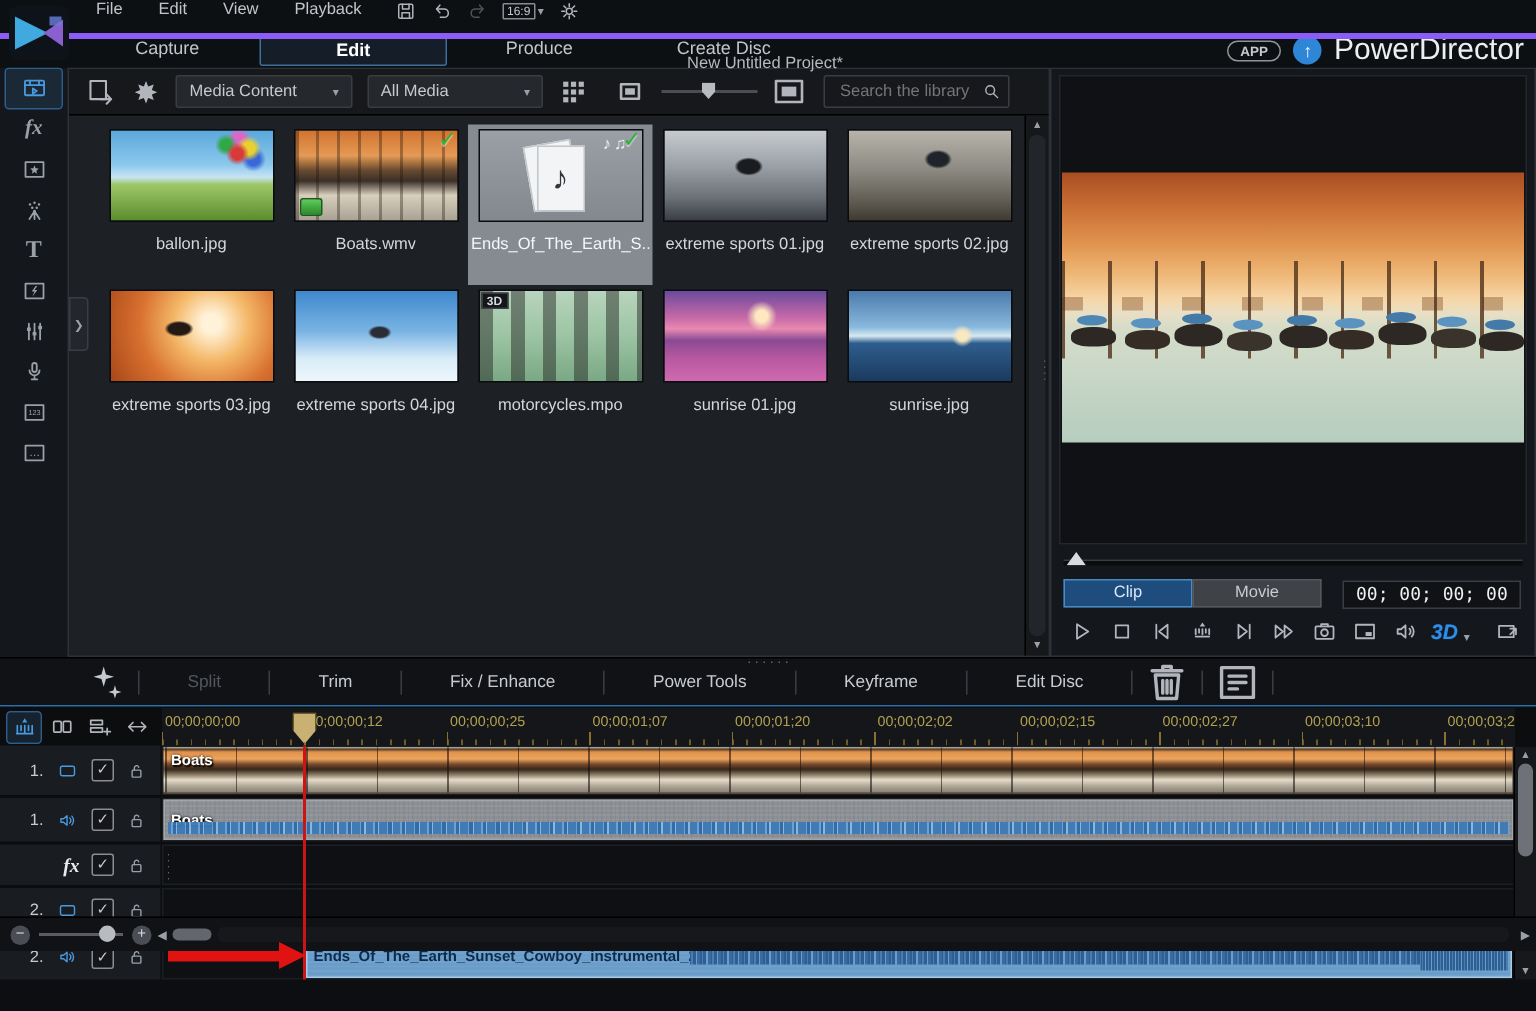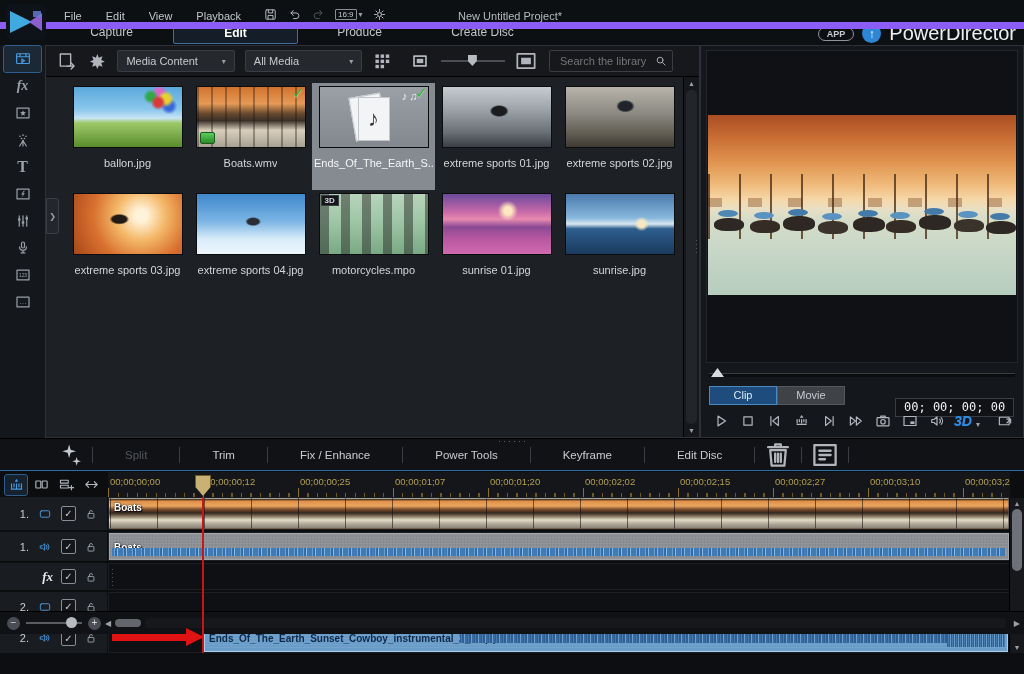--- a/index.html
+++ b/index.html
@@ -4,21 +4,21 @@
 <style>
   html,body{margin:0;padding:0;background:#000;}
   .app{position:relative;width:1024px;height:674px;overflow:hidden;background:#0c0e11;
        font-family:"Liberation Sans","DejaVu Sans",sans-serif;color:#c6cace;font-size:11px;
        -webkit-font-smoothing:antialiased;}
   svg{stroke:currentColor;fill:none;stroke-width:1.6;stroke-linecap:round;stroke-linejoin:round;}
   .ic{display:inline-flex;align-items:center;justify-content:center;color:#b2b6bc;}
   .ic svg{width:17px;height:17px;}
 
   
-  .titlebar{position:absolute;left:0;top:0;right:0;height:22px;background:#0d1013;border-bottom:7px solid #8b5cf6;display:flex;align-items:flex-end;z-index:6;}
+  .titlebar{position:absolute;left:0;top:0;right:0;height:22px;background:#0d1013;border-bottom:4px solid #8b5cf6;display:flex;align-items:flex-start;z-index:6;}
   .logo{position:absolute;left:5px;top:3px;width:42px;height:38px;z-index:9;}
   #menubar{display:flex;margin-left:52px;}
   .menu{padding:0 12px;color:#c2c6ca;cursor:default;}
   .tb-icons{display:flex;align-items:center;gap:9px;margin-left:10px;}
   .tb-icons .ic svg{width:15px;height:15px;}
   .dim{opacity:.4;}
   .aspect-badge{display:flex;align-items:center;gap:2px;}
   .aspect-box{border:1px solid #8a8e94;font-size:8px;padding:0 2px;color:#c6cace;border-radius:1px;}
   .caret{font-size:8px;color:#9aa0a6;}
   .proj-title{position:absolute;left:360px;width:300px;text-align:center;color:#b6babe;margin-top:36px;}
@@ -83,21 +83,21 @@
   .venice .poles{position:absolute;left:0;right:0;top:33%;height:36%;background:repeating-linear-gradient(90deg,rgba(80,50,26,.8) 0 2px,transparent 2px 31px);}
   .venice .hulls{position:absolute;left:6px;top:57%;width:30px;height:13px;background:#2d2823;border-radius:45% 45% 40% 40%;
     box-shadow:36px 2px 0 0 #342c25,70px -1px 0 1px #2d2823,104px 3px 0 0 #3a332b,140px 0 0 1px #2d2823,172px 2px 0 0 #342c25,206px -2px 0 1px #2d2823,240px 1px 0 0 #3a332b,272px 3px 0 0 #2d2823;}
   .venice .covers{position:absolute;left:10px;top:53%;width:20px;height:7px;background:#4f87b4;border-radius:50%;
     box-shadow:36px 2px 0 0 #5b93c0,70px -1px 0 0 #447aa8,104px 3px 0 0 #5b93c0,140px 0 0 0 #447aa8,172px 2px 0 0 #5b93c0,206px -2px 0 0 #447aa8,240px 1px 0 0 #5b93c0,272px 3px 0 0 #447aa8;}
   .venice .skyline{position:absolute;left:0;right:0;top:46%;height:5%;background:repeating-linear-gradient(90deg,rgba(150,100,60,.5) 0 14px,transparent 14px 40px);}
   .pv-seek{position:absolute;left:8px;top:322px;width:306px;height:12px;}
   .pv-seek .line{position:absolute;left:0;right:0;top:5px;height:3px;background:#0a0c0e;border-top:1px solid #3a3e44;}
   .pv-seek .handle{position:absolute;left:2px;top:0;width:13px;height:9px;background:#d8dce0;clip-path:polygon(50% 0,100% 100%,0 100%);}
   .pv-tabs{position:absolute;left:8px;top:340px;height:19px;display:flex;}
-  .pv-tab{width:68px;text-align:center;line-height:17px;font-size:11px;box-sizing:border-box;}
+  .pv-tab{width:86px;text-align:center;line-height:17px;font-size:11px;box-sizing:border-box;}
   .pv-tab.active{background:#1e4d7d;border:1px solid #4a8ac2;color:#d8e8f8;}
   .pv-tab.inactive{background:#3f4348;border:1px solid #55595e;color:#c8ccd0;}
   .timecode{margin-left:10px;background:#101215;border:1px solid #3a3e44;padding:0 8px;color:#eef0f2;font-family:"DejaVu Sans Mono",monospace;font-size:12px;line-height:17px;}
   .pv-controls{position:absolute;left:8px;top:364px;width:308px;display:flex;align-items:center;gap:3px;}
   .pv-controls .ic{width:24px;height:22px;}
   .pv-controls .ic svg{width:18px;height:18px;}
   .td3{color:#2f8fe8;font-weight:bold;font-size:14px;font-style:italic;margin-left:2px;text-shadow:0 0 1px #16477a;}
   .caret-sm{font-size:8px;color:#9aa0a6;margin:6px 0 0 1px;}
   .undock{margin-left:10px;}
 
@@ -433,21 +433,21 @@
       </div>
     </div>
     <div class="pv-seek">
       <div class="line"></div>
         <div class="handle"></div>
     </div>
     <div class="pv-tabs" id="pvtabs">
         <div class="pv-tab active">Clip</div>
         <div class="pv-tab inactive">Movie</div>
       </div>
-    <div class="timecode" style="position:absolute;left:184px;top:352px;">00; 00; 00; 00</div>
+    <div class="timecode" style="position:absolute;left:184px;top:341px;">00; 00; 00; 00</div>
     <div class="pv-controls" id="pvcontrols">
         <span class="ic">
           <svg viewBox="0 0 24 24">
             <path d="M8 5.5 18 12 8 18.5z"></path>
           </svg>
         </span>
         <span class="ic">
           <svg viewBox="0 0 24 24">
             <rect x="6.5" y="6.5" width="11" height="11"></rect>
           </svg>

